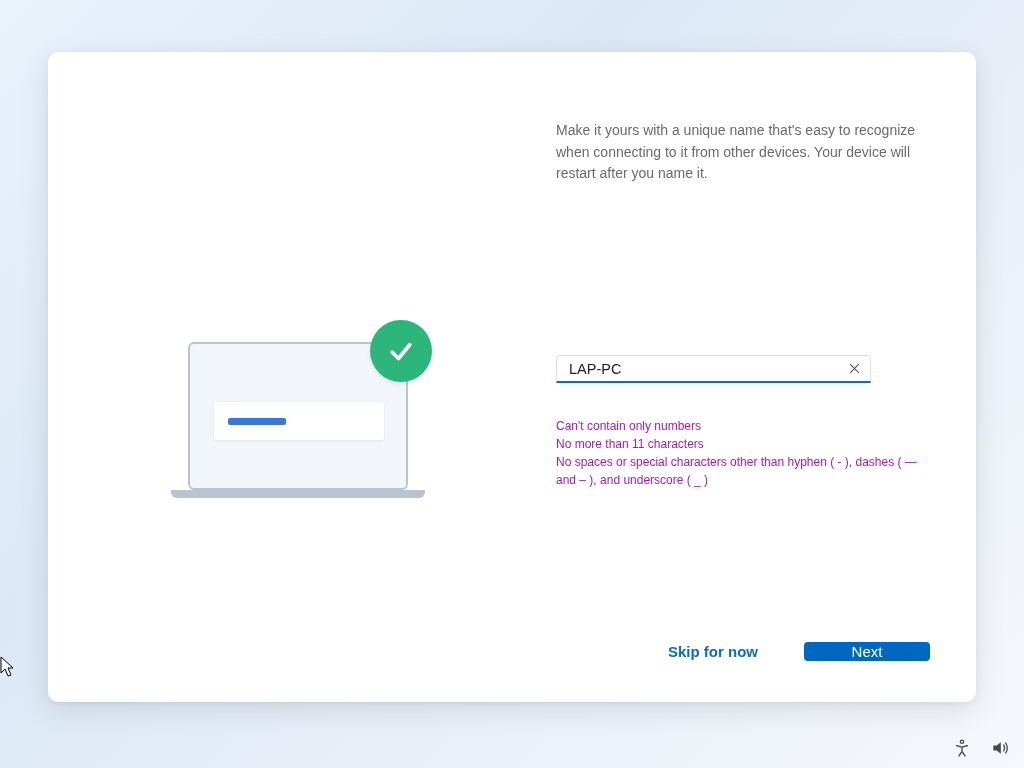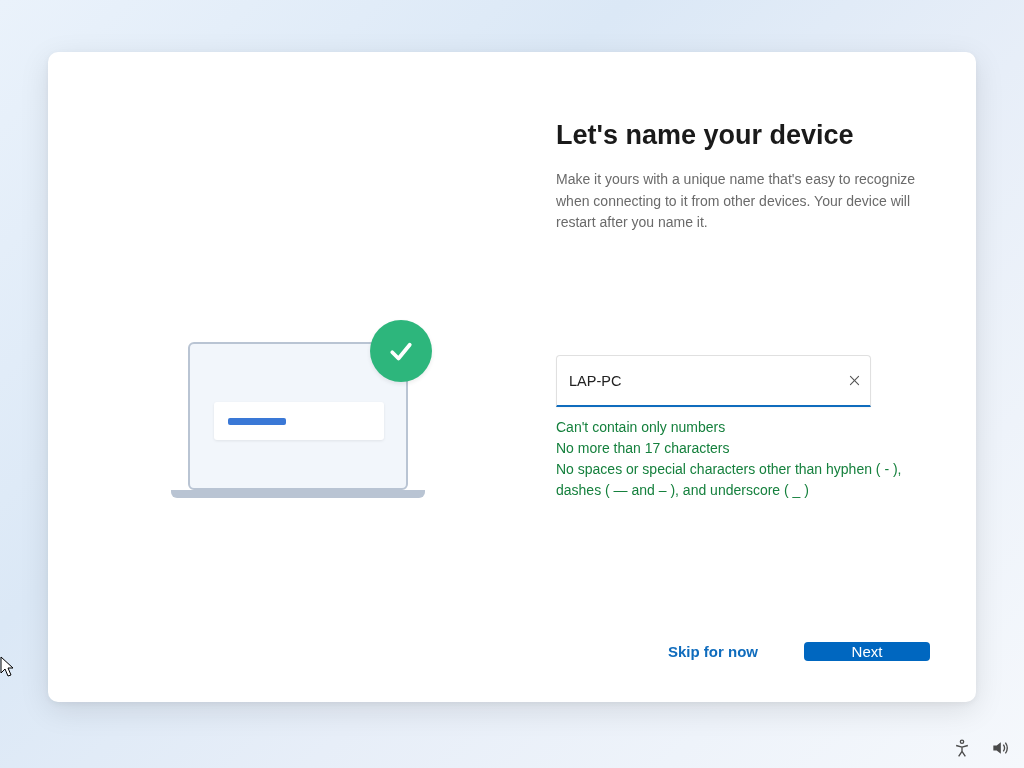--- a/index.html
+++ b/index.html
@@ -36,21 +36,21 @@
     font-size: 14px;
     line-height: 1.55;
     color: #6a6a6a;
     max-width: 360px;
   }
   .input-wrap {
     position: absolute;
     top: 303px;
     left: 8px;
     width: 315px;
-    height: 52px;
+    height: 28px;
     background: #fff;
     border: 1px solid #e0e0e0;
     border-bottom: 2px solid #0f6cbd;
     border-radius: 4px 4px 0 0;
     display: flex;
     align-items: center;
     box-shadow: 0 1px 2px rgba(0,0,0,0.04);
   }
   .input-wrap input {
     flex: 1;
@@ -64,23 +64,23 @@
   .clear-btn {
     width: 32px; height: 32px;
     display: flex; align-items: center; justify-content: center;
     cursor: pointer;
     color: #666;
   }
   .rules {
     position: absolute;
     top: 365px;
     left: 8px;
-    font-size: 14px;
+    font-size: 12px;
     line-height: 1.5;
-    color: #15803d;
+    color: #a21caf;
     max-width: 380px;
   }
   .button-row {
     position: absolute;
     bottom: 32px;
     right: 46px;
     display: flex;
     gap: 40px;
     align-items: center;
   }
@@ -177,36 +177,35 @@
       <div class="laptop-base"></div>
       <div class="check-badge">
         <svg viewBox="0 0 24 24" width="30" height="30" fill="none" stroke="#fff" stroke-width="3" stroke-linecap="round" stroke-linejoin="round">
           <polyline points="5,13 10,18 19,7"></polyline>
         </svg>
       </div>
     </div>
   </div>
 
   <div class="right-pane">
-    <h1 class="heading">Let's name your device</h1>
     <p class="subheading">Make it yours with a unique name that's easy to recognize when connecting to it from other devices. Your device will restart after you name it.</p>
 
     <div class="input-wrap">
       <input type="text" value="LAP-PC" style="">
       <div class="clear-btn">
         <svg viewBox="0 0 16 16" width="13" height="13" stroke="#555" stroke-width="1.4" fill="none" stroke-linecap="round">
           <line x1="3" y1="3" x2="13" y2="13"></line>
           <line x1="13" y1="3" x2="3" y2="13"></line>
         </svg>
       </div>
     </div>
 
     <div class="rules">
       <div>Can't contain only numbers</div>
-      <div>No more than 17 characters</div>
+      <div>No more than 11 characters</div>
       <div>No spaces or special characters other than hyphen ( - ), dashes ( — and – ), and underscore ( _ )</div>
     </div>
 
     <div class="button-row">
       <button class="btn-skip">Skip for now</button>
       <button class="btn-next">Next</button>
     </div>
   </div>
 </div>
 

